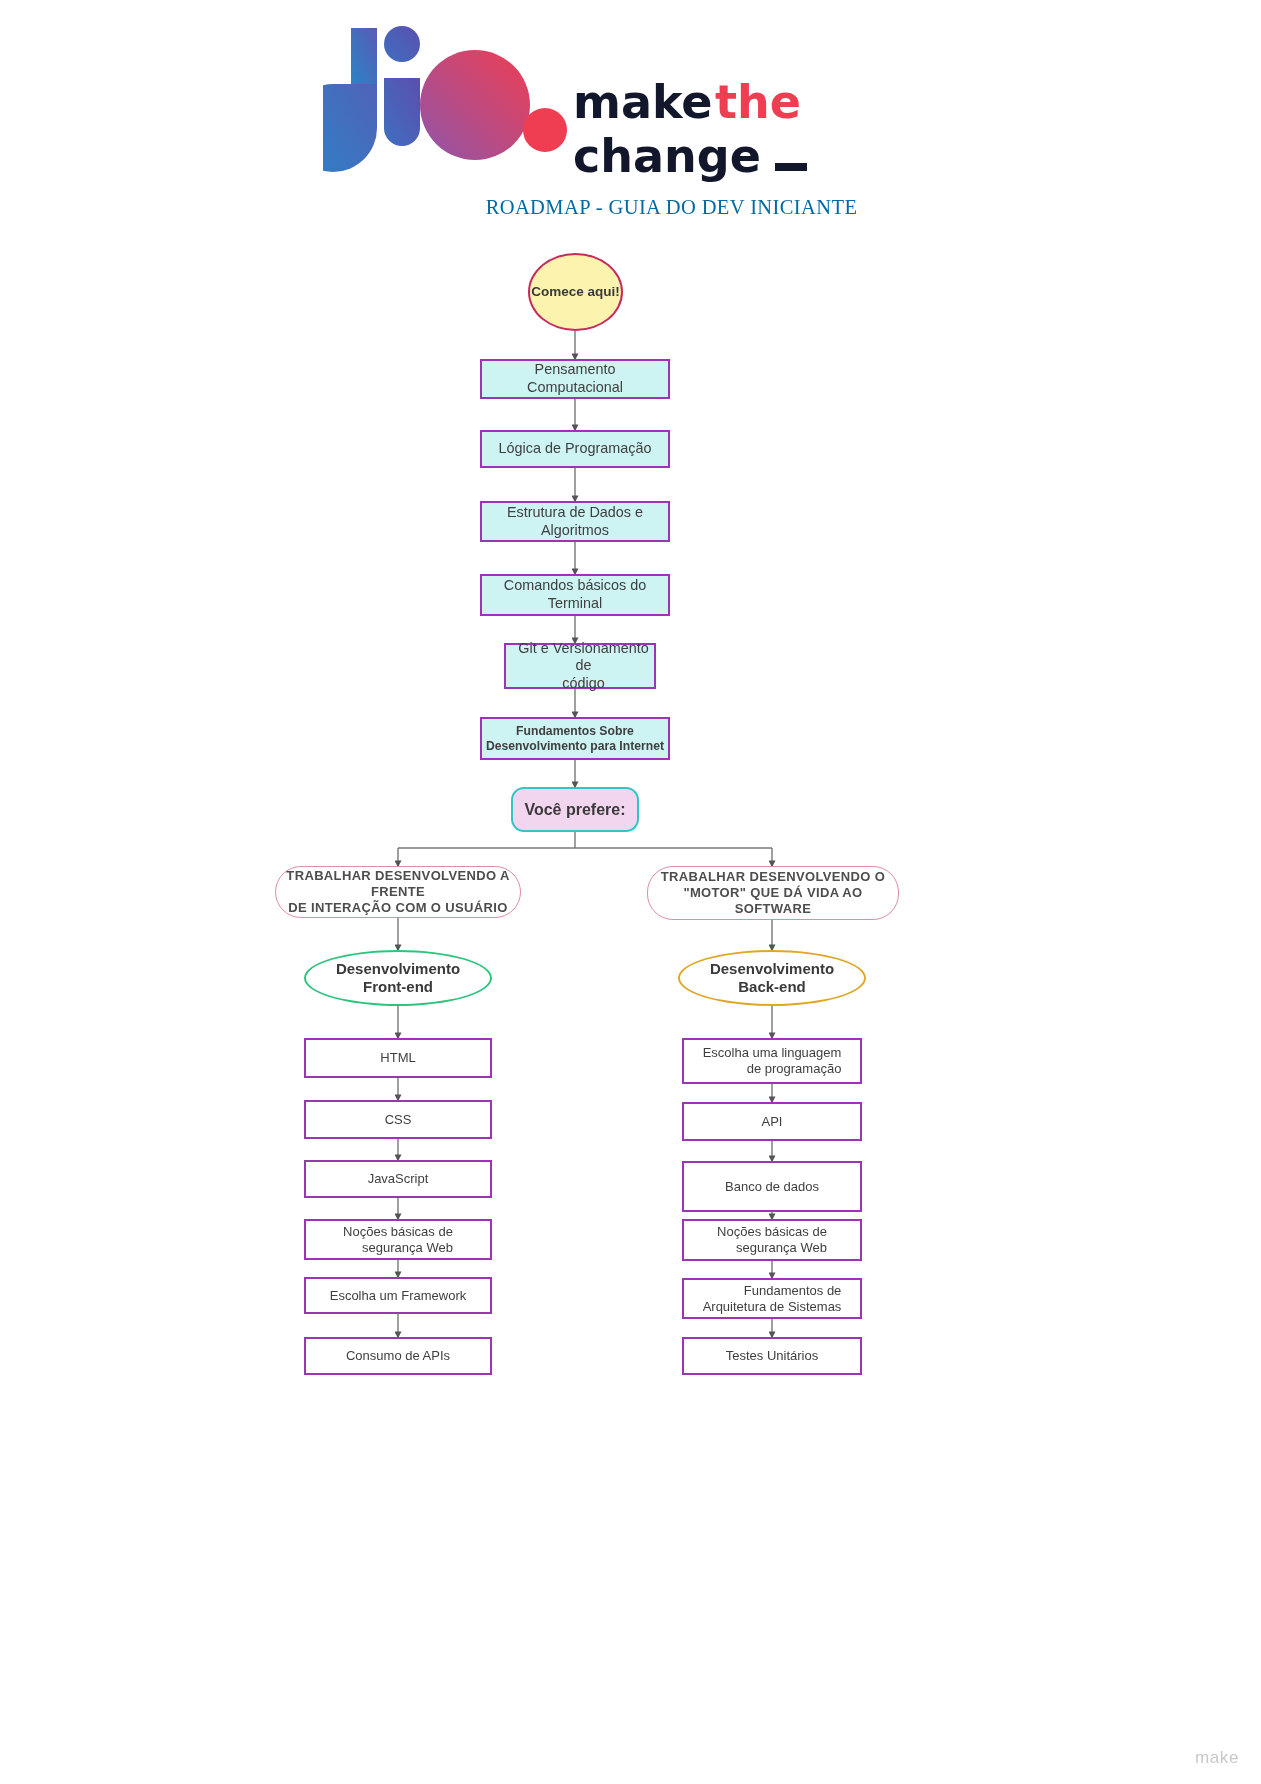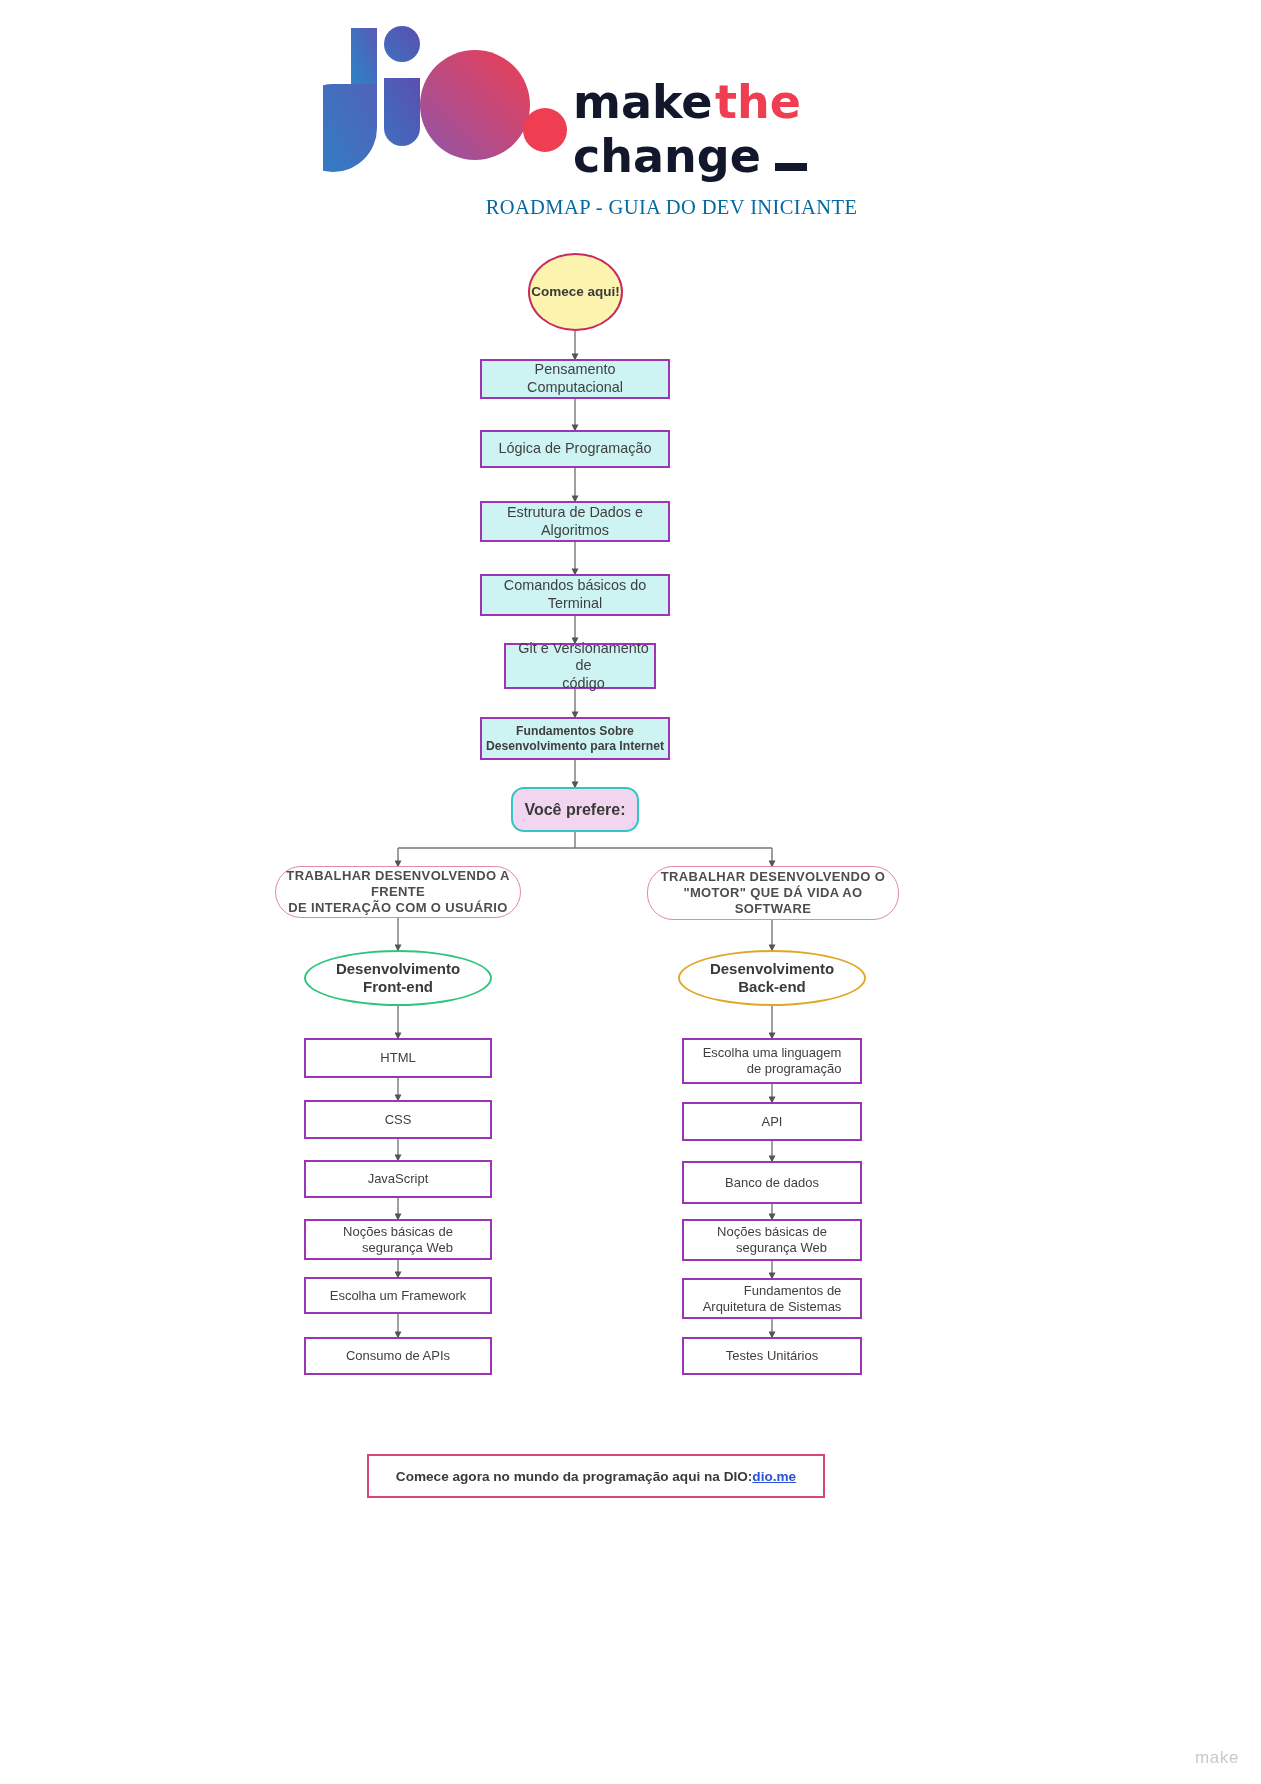--- a/index.html
+++ b/index.html
@@ -250,39 +250,35 @@
 
   <div class="node leaf" style="left:641px;top:1038px;width:180px;height:46px;">
     <span>
       <span>Escolha uma linguagem</span>
       <span>de programação</span>
     </span>
   </div>
   <div class="node leaf" style="left:641px;top:1102px;width:180px;height:39px;">
     <span>API</span>
   </div>
-  <div class="node leaf" style="left:641px;top:1161px;width:180px;height:43px;">
+  <div class="node leaf" style="left:641px;top:1161px;width:180px;height:51px;">
     <span>Banco de dados</span>
   </div>
   <div class="node leaf" style="left:641px;top:1219px;width:180px;height:42px;">
     <span>
       <span>Noções básicas de</span>
       <span>segurança Web</span>
     </span>
   </div>
   <div class="node leaf" style="left:641px;top:1278px;width:180px;height:41px;">
     <span>
       <span>Fundamentos de</span>
       <span>Arquitetura de Sistemas</span>
     </span>
   </div>
   <div class="node leaf" style="left:641px;top:1337px;width:180px;height:38px;">
     <span>Testes Unitários</span>
   </div>
 
-  <div class="footer-box">
-    <span>Comece agora no mundo da programação aqui na DIO: </span>
-      <a href="#">dio.me</a>
-  </div>
 
   <div class="watermark">make</div>
 
 </div>
 
 </body></html>

